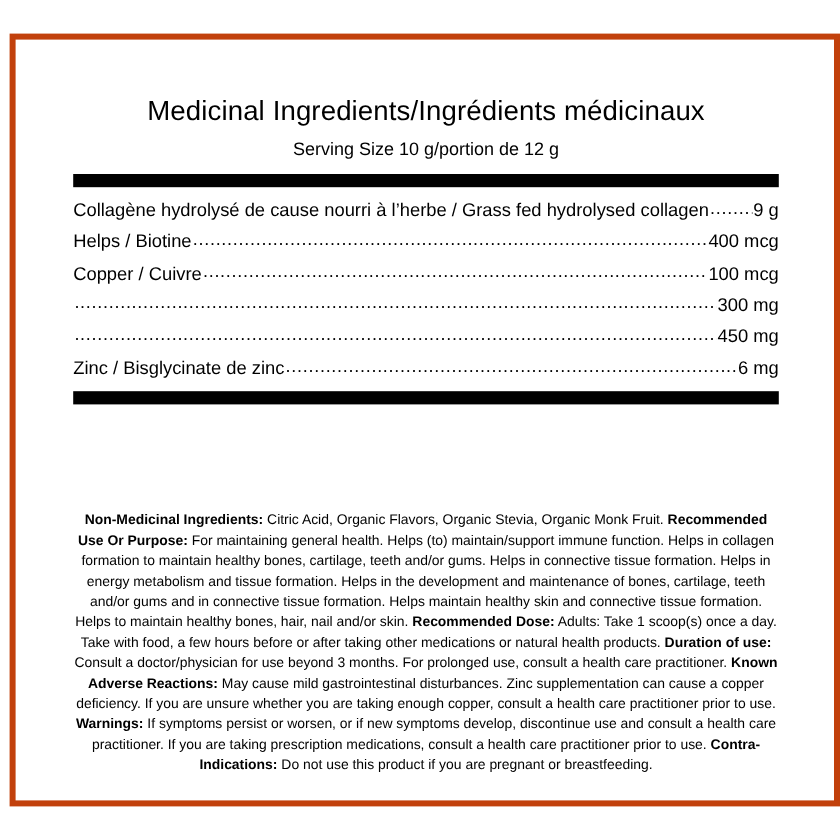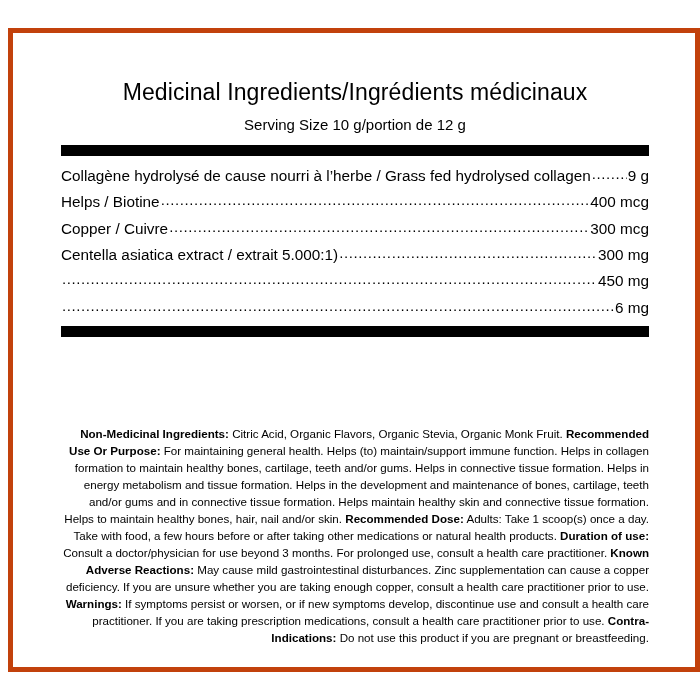--- a/index.html
+++ b/index.html
@@ -80,21 +80,21 @@
     height: 11px;
     background: #000000;
   }
   .body-text {
     position: absolute;
     left: 48px;
     top: 392px;
     width: 588px;
     font-size: 11.6px;
     line-height: 1.47;
-    text-align: right;
+    text-align: center;
   }
   .body-text b {
     font-weight: 700;
   }
 </style>
 </head>
 <body>
 
 <div class="panel">
   <div class="inner">
@@ -109,32 +109,32 @@
         <span class="ing-amt">9 g</span>
       </div>
       <div class="ing-row">
         <span class="ing-name">Helps / Biotine</span>
         <span class="dots">...................................................................................................................................................................</span>
         <span class="ing-amt">400 mcg</span>
       </div>
       <div class="ing-row">
         <span class="ing-name">Copper / Cuivre</span>
         <span class="dots">...................................................................................................................................................................</span>
-        <span class="ing-amt">300 mcg</span>
+        <span class="ing-amt">100 mcg</span>
       </div>
       <div class="ing-row">
-        <span class="ing-name">Centella asiatica extract / extrait 5.000:1)</span>
         <span class="dots">...................................................................................................................................................................</span>
         <span class="ing-amt">300 mg</span>
       </div>
       <div class="ing-row">
         <span class="dots">...................................................................................................................................................................</span>
         <span class="ing-amt">450 mg</span>
       </div>
       <div class="ing-row">
+        <span class="ing-name">Zinc / Bisglycinate de zinc</span>
         <span class="dots">...................................................................................................................................................................</span>
         <span class="ing-amt">6 mg</span>
       </div>
     </div>
 
     <div class="rule-thick-bottom"></div>
   </div>
 
   <div class="body-text">
     <b>Non-Medicinal Ingredients:</b><span> Citric Acid, Organic Flavors, Organic Stevia, Organic Monk Fruit. </span><b>Recommended Use Or Purpose:</b><span> For maintaining general health. Helps (to) maintain/support immune function. Helps in collagen formation to maintain healthy bones, cartilage, teeth and/or gums. Helps in connective tissue formation. Helps in energy metabolism and tissue formation. Helps in the development and maintenance of bones, cartilage, teeth and/or gums and in connective tissue formation. Helps maintain healthy skin and connective tissue formation. Helps to maintain healthy bones, hair, nail and/or skin. </span><b>Recommended Dose:</b><span> Adults: Take 1 scoop(s) once a day. Take with food, a few hours before or after taking other medications or natural health products. </span><b>Duration of use:</b><span> Consult a doctor/physician for use beyond 3 months. For prolonged use, consult a health care practitioner. </span><b>Known Adverse Reactions:</b><span> May cause mild gastrointestinal disturbances. Zinc supplementation can cause a copper deficiency. If you are unsure whether you are taking enough copper, consult a health care practitioner prior to use. </span><b>Warnings:</b><span> If symptoms persist or worsen, or if new symptoms develop, discontinue use and consult a health care practitioner. If you are taking prescription medications, consult a health care practitioner prior to use. </span><b>Contra-Indications:</b><span> Do not use this product if you are pregnant or breastfeeding.</span>

